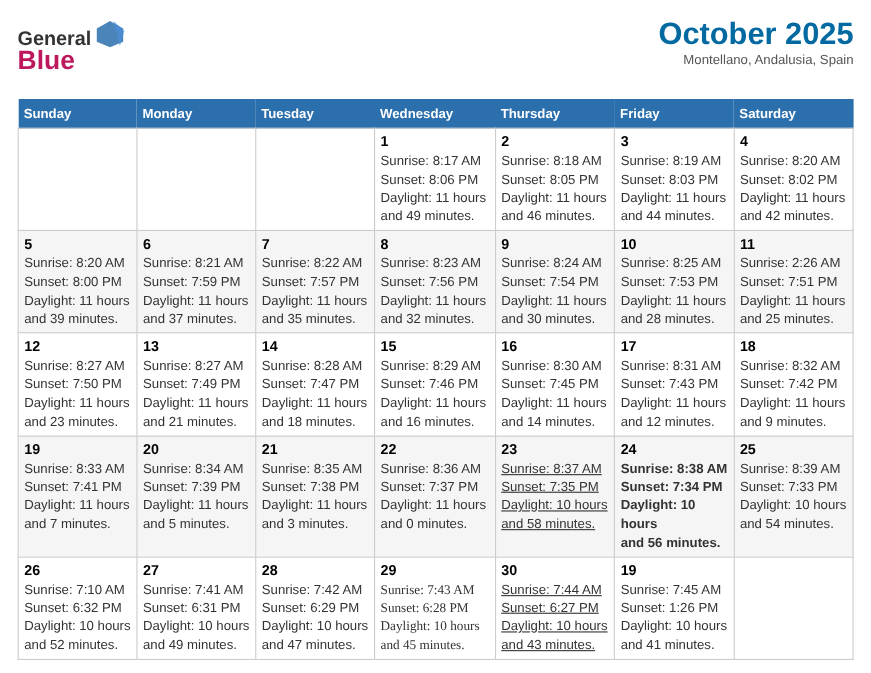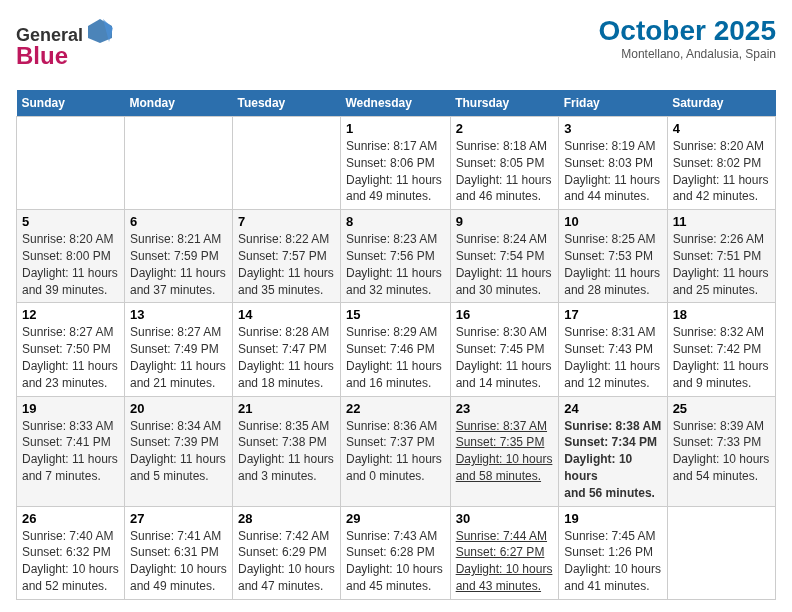--- a/index.html
+++ b/index.html
@@ -305,42 +305,42 @@
           <span class="day-num">25</span>
           <div class="day-info" style="white-space: pre-line;">Sunrise: 8:39 AM
 Sunset: 7:33 PM
 Daylight: 10 hours
 and 54 minutes.</div>
         </td>
       </tr>
       <tr>
         <td>
           <span class="day-num">26</span>
-          <div class="day-info" style="white-space: pre-line;">Sunrise: 7:40 AM
+          <div class="day-info" style="white-space: pre-line;">Sunrise: 7:10 AM
 Sunset: 6:32 PM
 Daylight: 10 hours
 and 52 minutes.</div>
         </td>
         <td>
           <span class="day-num">27</span>
           <div class="day-info" style="white-space: pre-line;">Sunrise: 7:41 AM
 Sunset: 6:31 PM
 Daylight: 10 hours
 and 49 minutes.</div>
         </td>
         <td>
           <span class="day-num">28</span>
           <div class="day-info" style="white-space: pre-line;">Sunrise: 7:42 AM
 Sunset: 6:29 PM
 Daylight: 10 hours
 and 47 minutes.</div>
         </td>
         <td>
           <span class="day-num">29</span>
-          <div class="day-info" style="white-space: pre-line;">Sunrise: 7:43 AM
+          <div class="day-info" style="white-space: pre-line; font-family: Liberation Serif, serif;">Sunrise: 7:43 AM
 Sunset: 6:28 PM
 Daylight: 10 hours
 and 45 minutes.</div>
         </td>
         <td>
           <span class="day-num">30</span>
           <div class="day-info" style="white-space: pre-line; text-decoration: underline;">Sunrise: 7:44 AM
 Sunset: 6:27 PM
 Daylight: 10 hours
 and 43 minutes.</div>

